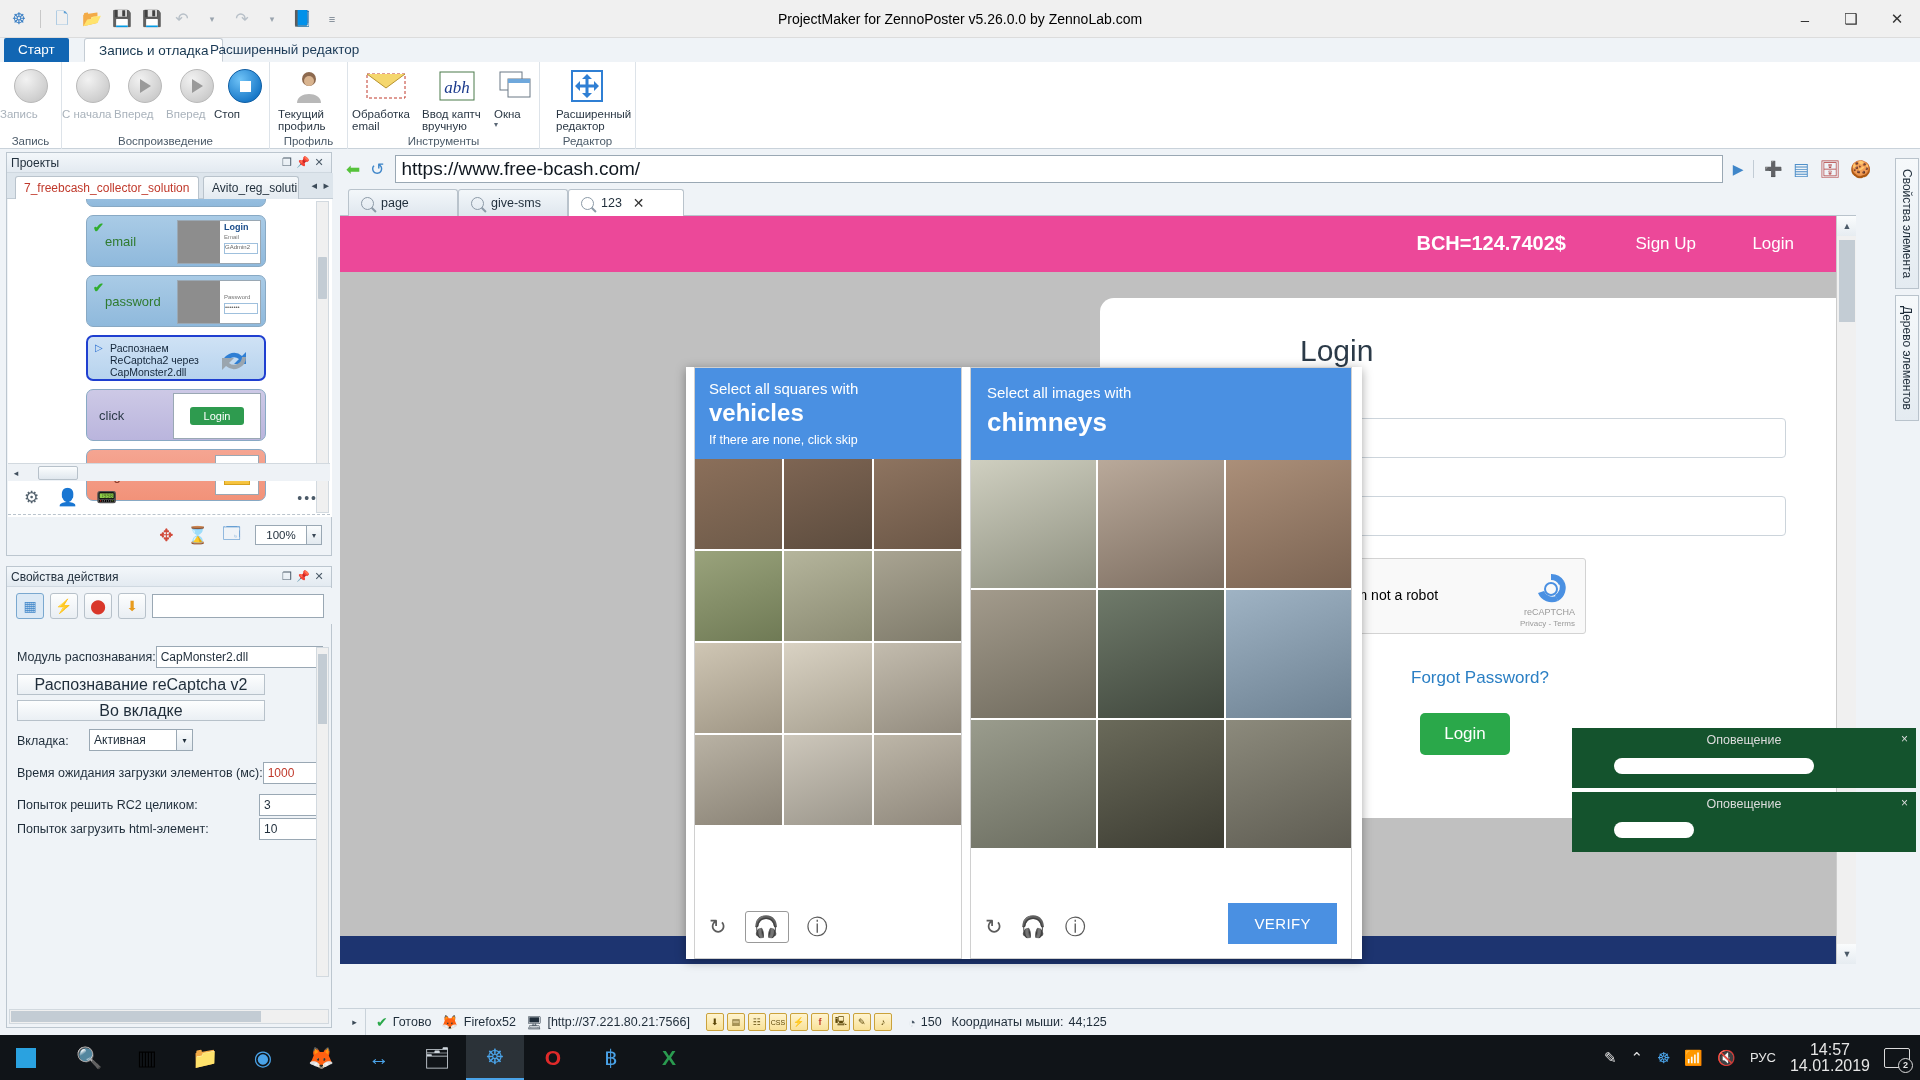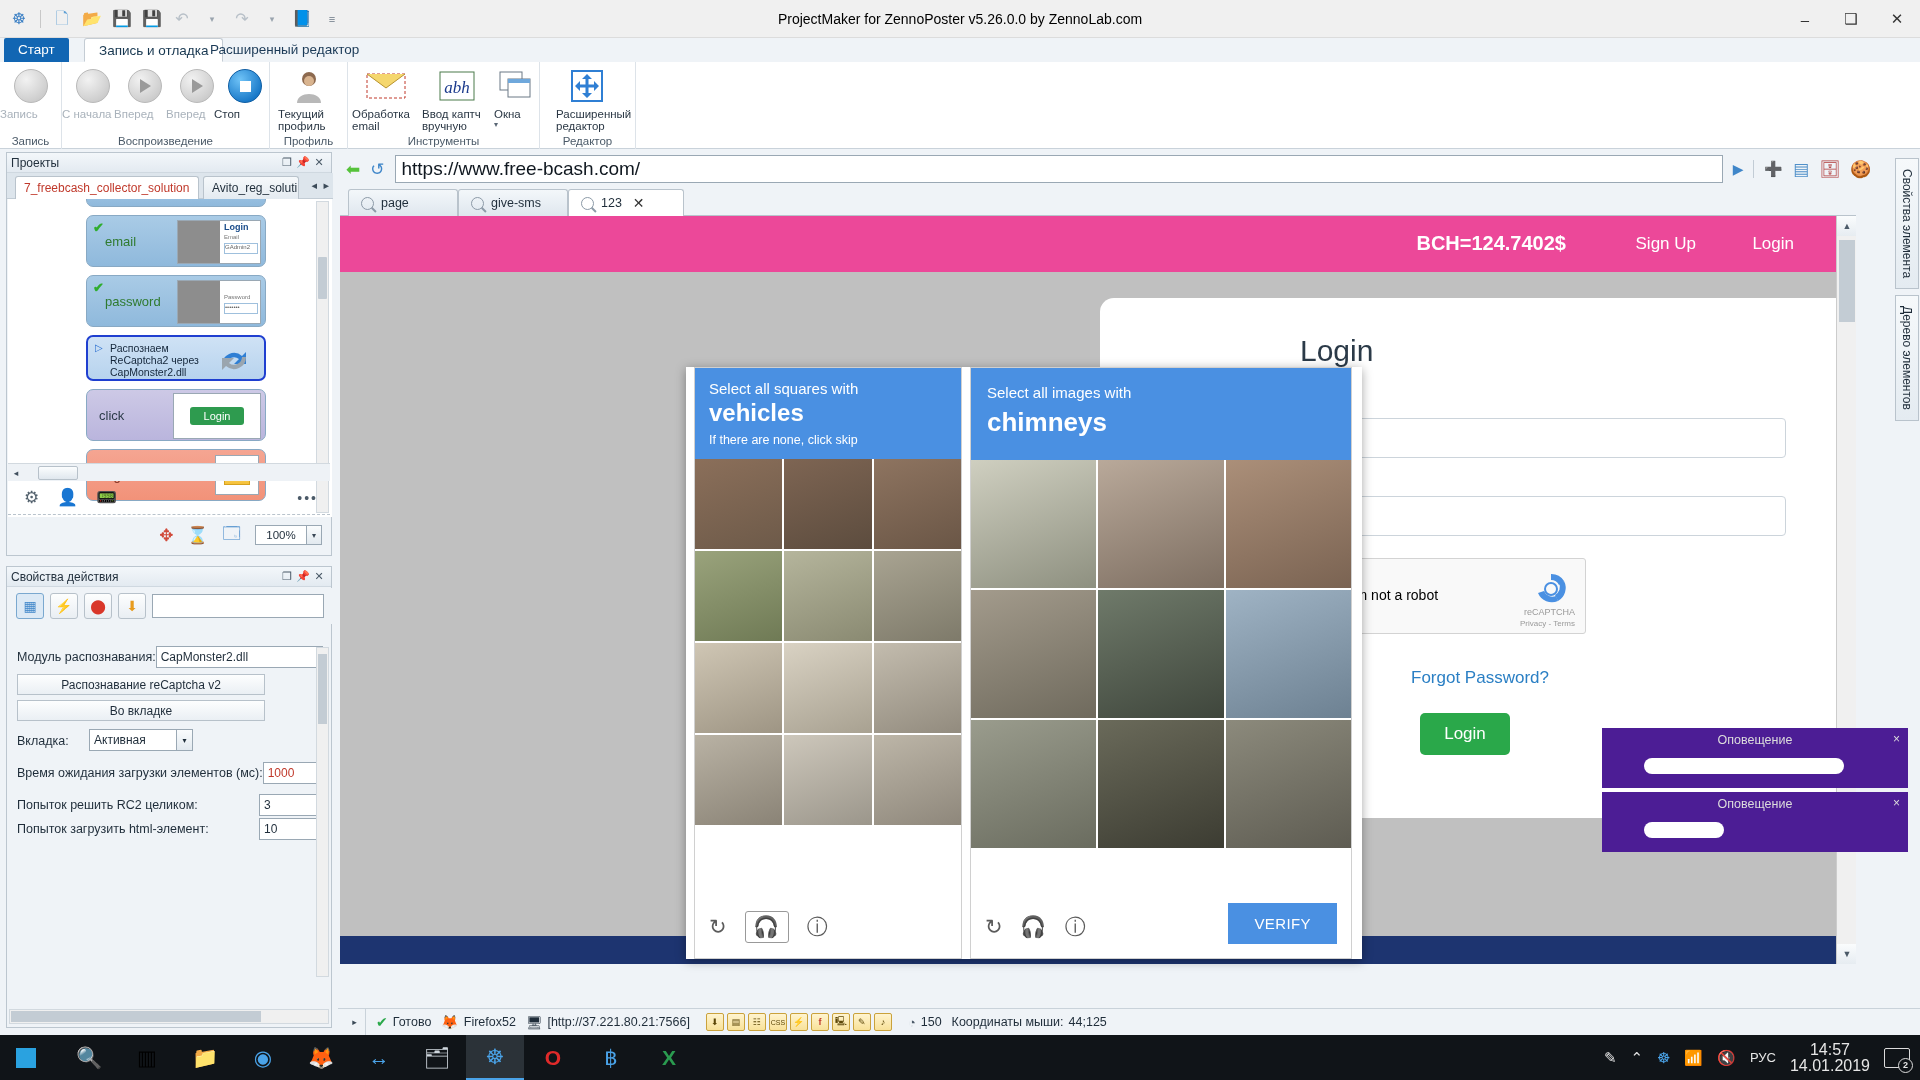--- a/index.html
+++ b/index.html
@@ -130,21 +130,21 @@
             background:linear-gradient(#fdfefe,#e9eef3); display:flex; align-items:center;
             justify-content:center; font-size:14px; cursor:pointer; }
   .ptbtn.on { background:#dce9f5; border-color:#7aa8cf; }
   .ptext { flex:1; height:24px; background:#fff; border:1px solid #9aa8b4; }
   .prow { position:absolute; left:10px; width:306px; height:24px; display:flex; align-items:center;
           font-size:12.5px; color:#1f2d3a; }
   .prow .lbl { white-space:nowrap; }
   .prow .fld { margin-left:auto; height:22px; background:#fff; border:1px solid #9aa8b4;
           font-size:12px; color:#1f2d3a; display:flex; align-items:center; padding:0 4px; }
   .pbtn-wide { position:absolute; left:10px; width:248px; height:21px; border:1px solid #b7c1ca;
-          background:linear-gradient(#fdfefe,#eaeff4); font-size:12px; color:#1f2d3a;
+          background:linear-gradient(#fdfefe,#eaeff4); font-size:16px; color:#1f2d3a;
           display:flex; align-items:center; justify-content:center; cursor:pointer; }
   .pcombo { position:absolute; height:22px; background:#fff; border:1px solid #9aa8b4; display:flex;
           align-items:center; font-size:12px; color:#1f2d3a; padding-left:4px; }
   .pcombo .cb { position:absolute; right:0; top:0; width:16px; height:20px;
           background:linear-gradient(#fafcfd,#e2e9ef); border-left:1px solid #9aa8b4;
           display:flex; align-items:center; justify-content:center; font-size:8px; }
   .props .vsb { position:absolute; right:2px; top:80px; width:13px; height:330px; background:#f0f0f0;
           border:1px solid #d2d9df; }
   .props .vsb .tb { position:absolute; left:1px; top:6px; width:9px; height:70px; background:#c3ccd4; }
   .props .hsb { position:absolute; left:2px; bottom:3px; width:320px; height:15px; background:#f0f0f0;
@@ -232,21 +232,21 @@
   
   .statusbar { position:absolute; left:338px; top:1008px; width:1582px; height:27px;
                background:#eff3f7; border-top:1px solid #c9d2da; display:flex; align-items:center;
                gap:10px; padding-left:6px; font-size:12.5px; color:#1f2d3a; }
   .statusbar .chip { display:flex; align-items:center; gap:5px; }
   .sb-ico { width:18px; height:18px; border:1px solid #caa23c; background:linear-gradient(#fff4cf,#f8e199);
             display:flex; align-items:center; justify-content:center; font-size:9px; color:#5c4708;
             border-radius:2px; cursor:pointer; }
 
   
-  .notif { position:absolute; right:12px; width:306px; background:#4c1d95; color:#dcdcdc; }
+  .notif { position:absolute; right:4px; width:344px; background:#14532d; color:#dcdcdc; }
   .notif .ttl { text-align:center; font-size:12.5px; padding:5px 0; }
   .notif .bd { height:36px; position:relative; }
   .notif .bd .redact { position:absolute; left:42px; top:6px; width:200px; height:16px; background:#fff;
             border-radius:8px; }
   .notif .x { position:absolute; right:8px; top:4px; font-size:12px; cursor:pointer; }
 
   
   .taskbar { position:absolute; left:0; bottom:0; width:1920px; height:45px; background:#101418; }
   .tb-start { position:absolute; left:0; top:0; width:52px; height:45px; display:flex;
               align-items:center; justify-content:center; cursor:pointer; }

